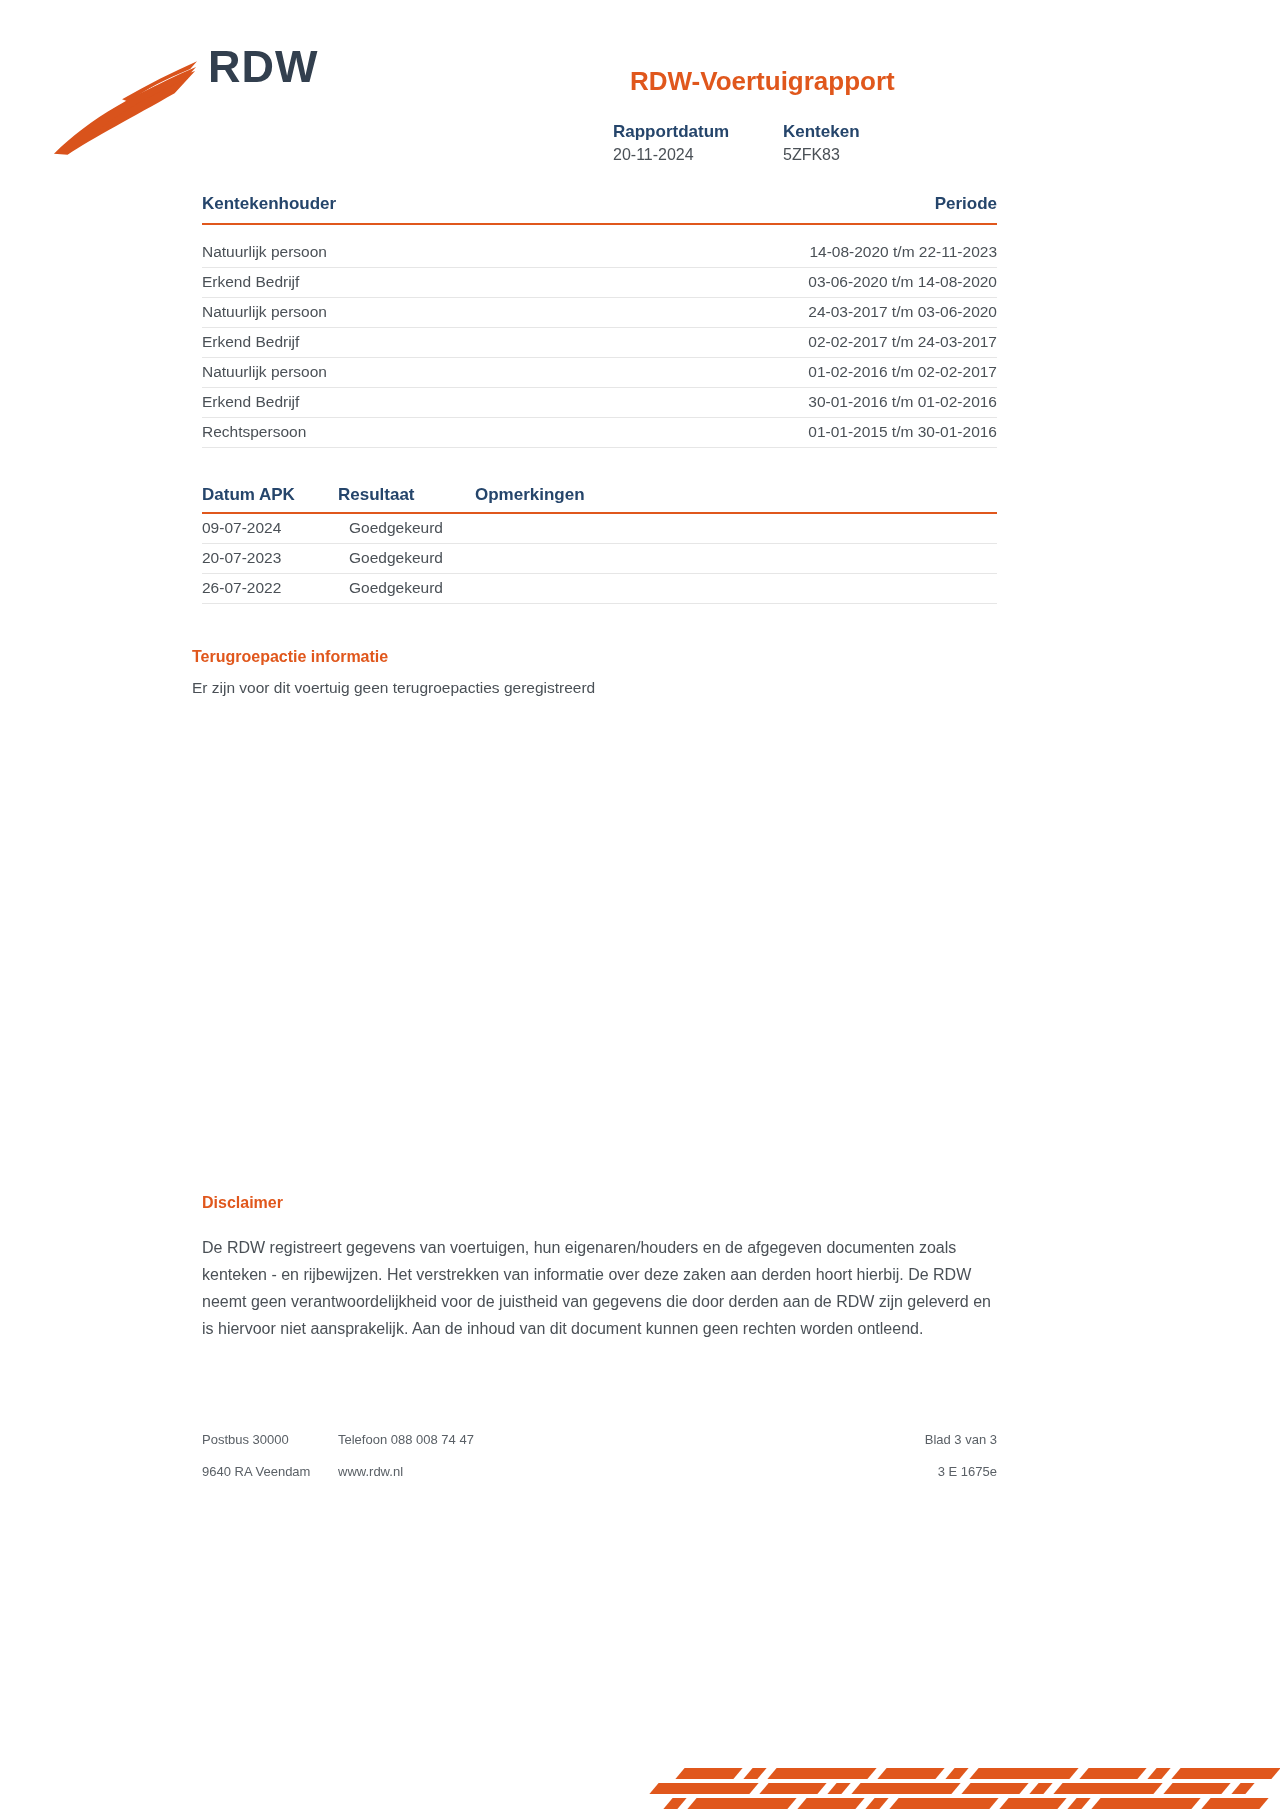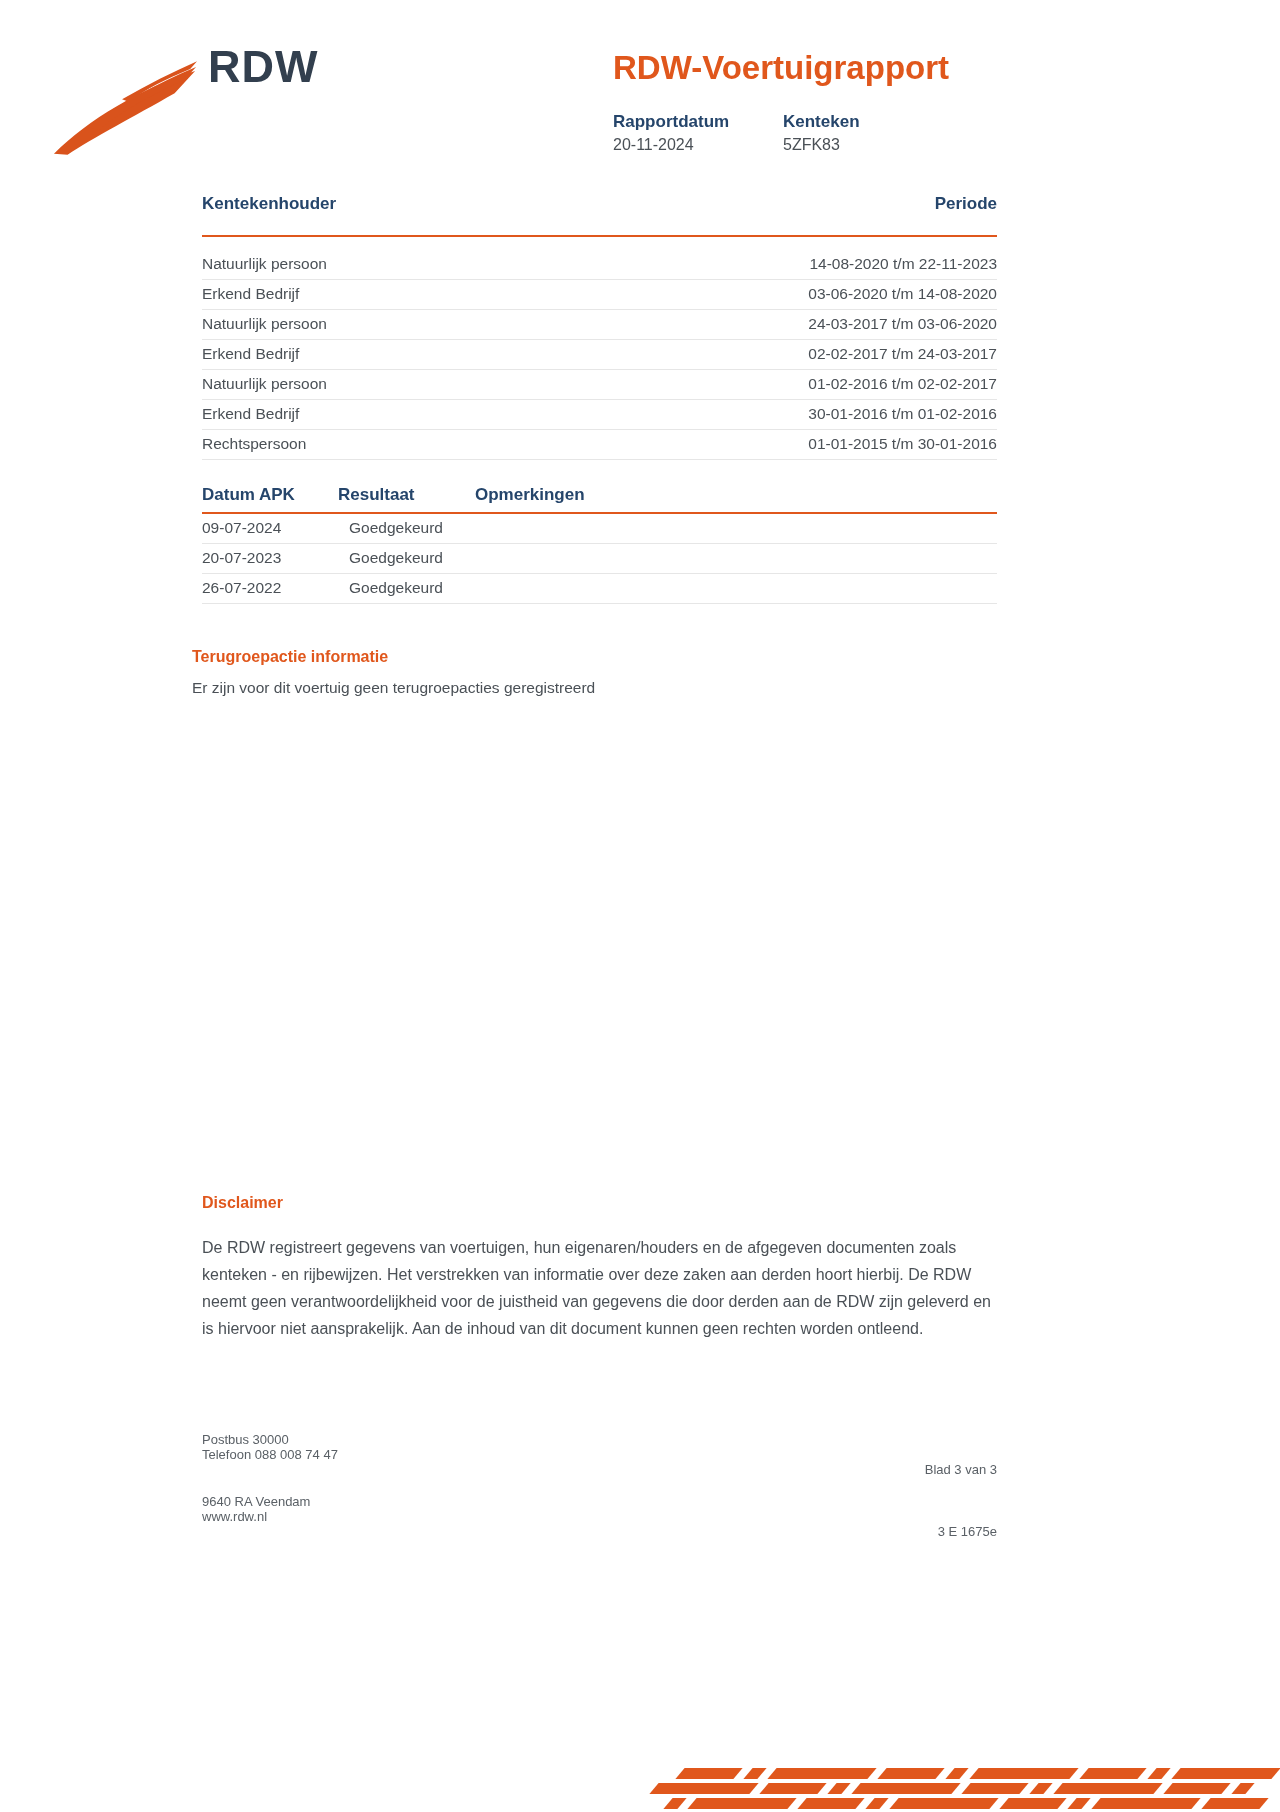--- a/index.html
+++ b/index.html
@@ -6,51 +6,51 @@
   .page{
     position:relative;width:1280px;height:1812px;background:#ffffff;overflow:hidden;
     font-family:"Liberation Sans","DejaVu Sans",sans-serif;
     color:var(--body_text,#4A5056);
   }
   
   .logo{position:absolute;left:52px;top:44px;display:flex;align-items:flex-start;}
   .logo svg{width:146px;height:98px;margin-top:14px;}
   .logo-text{font-size:45px;font-weight:bold;color:var(--logo_navy,#323F4E);margin-left:10px;letter-spacing:1px;line-height:1;}
   .header-right{position:absolute;left:613px;top:50px;width:384px;}
-  .report-title{margin:0;font-size:33px;line-height:1.1;font-weight:bold;color:var(--accent_orange,#E0571C);}
+  .report-title{margin:17px;font-size:26px;line-height:1.1;font-weight:bold;color:var(--accent_orange,#E0571C);}
   .meta{display:flex;margin-top:26px;}
   .meta-col{width:170px;}
   .meta-col:last-child{width:auto;}
   .meta-label{font-size:17px;font-weight:bold;color:var(--heading_navy,#25456B);}
   .meta-value{margin-top:4px;font-size:16px;color:var(--body_text,#4A5056);}
   
   .section-holders{position:absolute;left:202px;top:194px;width:795px;}
   .thead{display:flex;justify-content:space-between;font-size:17px;font-weight:bold;
-    color:var(--heading_navy,#25456B);padding-bottom:21px;border-bottom:2px solid var(--accent_orange,#E0571C);}
+    color:var(--heading_navy,#25456B);padding-bottom:9px;border-bottom:2px solid var(--accent_orange,#E0571C);}
   .h-rows{margin-top:13px;}
   .h-row{display:flex;justify-content:space-between;font-size:15.5px;padding:5px 0 6px;
     border-bottom:1px solid var(--divider,#E6E6E6);text-align:right;}
   
   .section-apk{position:absolute;left:202px;top:472px;width:795px;}
   .orange-heading{font-size:16px;font-weight:bold;color:var(--accent_orange,#E0571C);}
   .apk-thead{display:flex;margin-top:13px;font-size:17px;font-weight:bold;color:var(--heading_navy,#25456B);
     padding-bottom:7px;border-bottom:2px solid var(--accent_orange,#E0571C);}
   .apk-row{display:flex;font-size:15.5px;padding:5px 0 6px;border-bottom:1px solid var(--divider,#E6E6E6);gap:11px;}
   .c1{width:136px;}
   .c2{width:137px;}
   .c3{flex:1;}
   
   .section-recall{position:absolute;left:192px;top:648px;width:795px;}
   .recall-text{margin-top:13px;font-size:15.5px;}
   
   .section-disclaimer{position:absolute;left:202px;top:1194px;width:795px;}
   .disclaimer-text{margin:22px 0 0 0;font-size:16px;line-height:27px;}
   
   .footer{position:absolute;left:202px;top:1432px;width:795px;font-size:13px;color:#5A6066;}
-  .f-row{display:flex;margin-bottom:17px;flex-direction:column;}
+  .f-row{display:flex;margin-bottom:17px;}
   .f-c1{width:136px;}
   .f-c2{flex:1;}
   .f-c3{text-align:right;}
   
   .stripes{position:absolute;right:0;bottom:-4px;width:630px;height:48px;overflow:visible;}
   .srow{position:absolute;display:flex;gap:10px;height:11px;}
   .srow-1{top:0;left:30px;}
   .srow-2{top:15px;left:4px;}
   .srow-3{top:30px;left:18px;}
   .seg{background:var(--accent_orange,#E0571C);transform:skewX(-40deg);flex:none;height:11px;}

